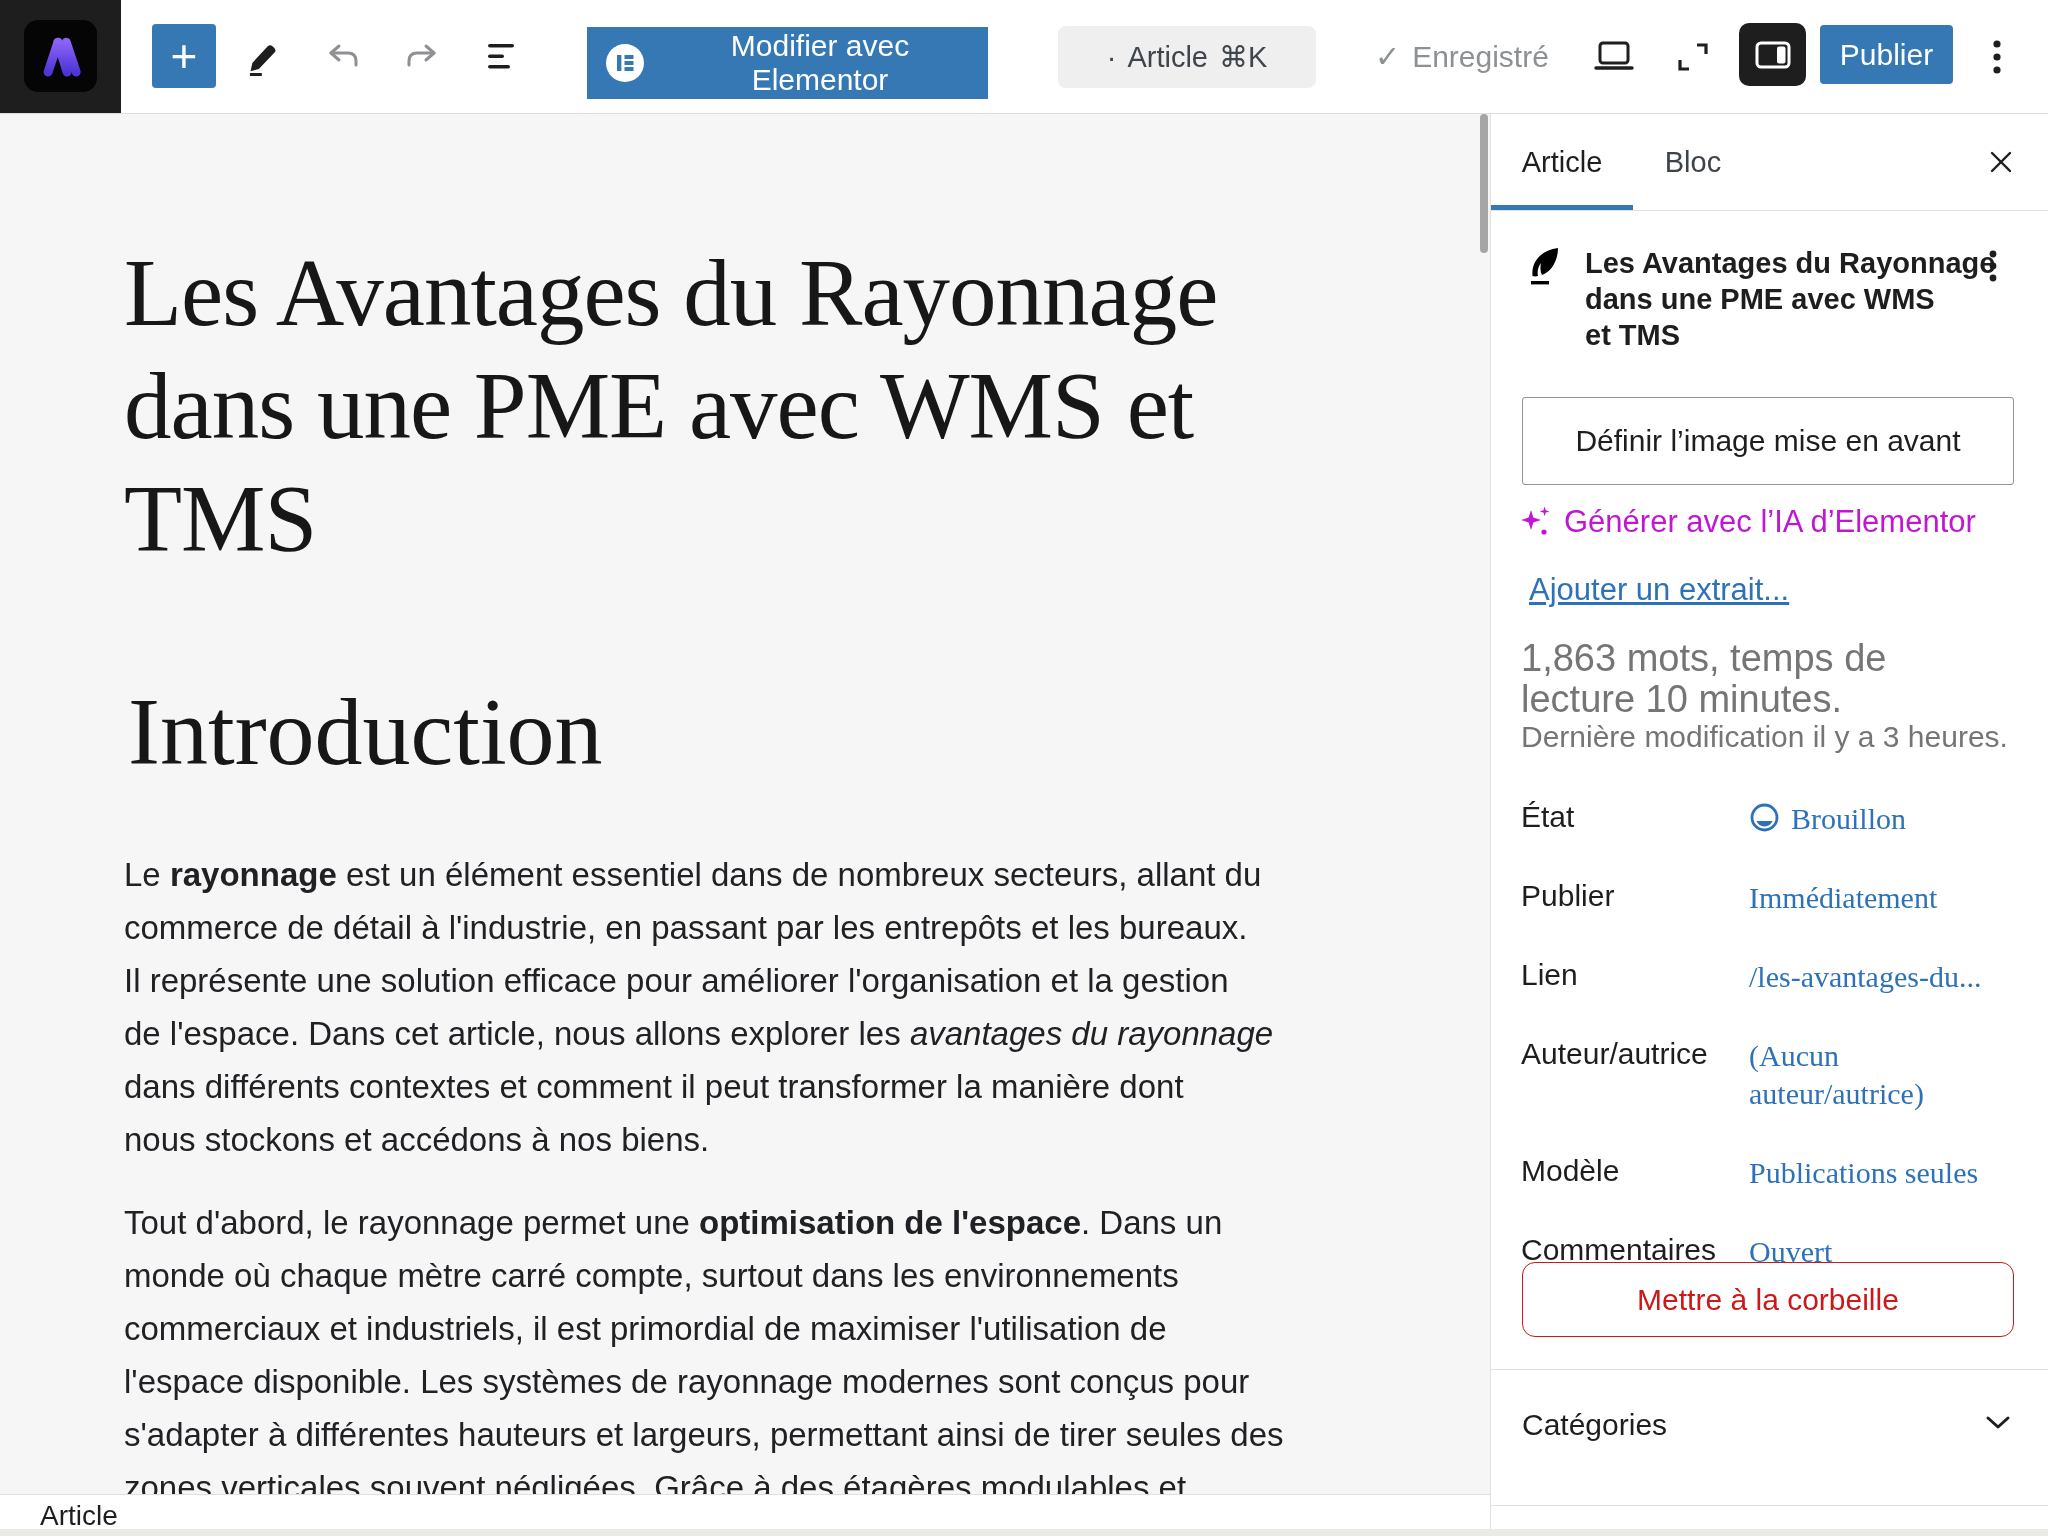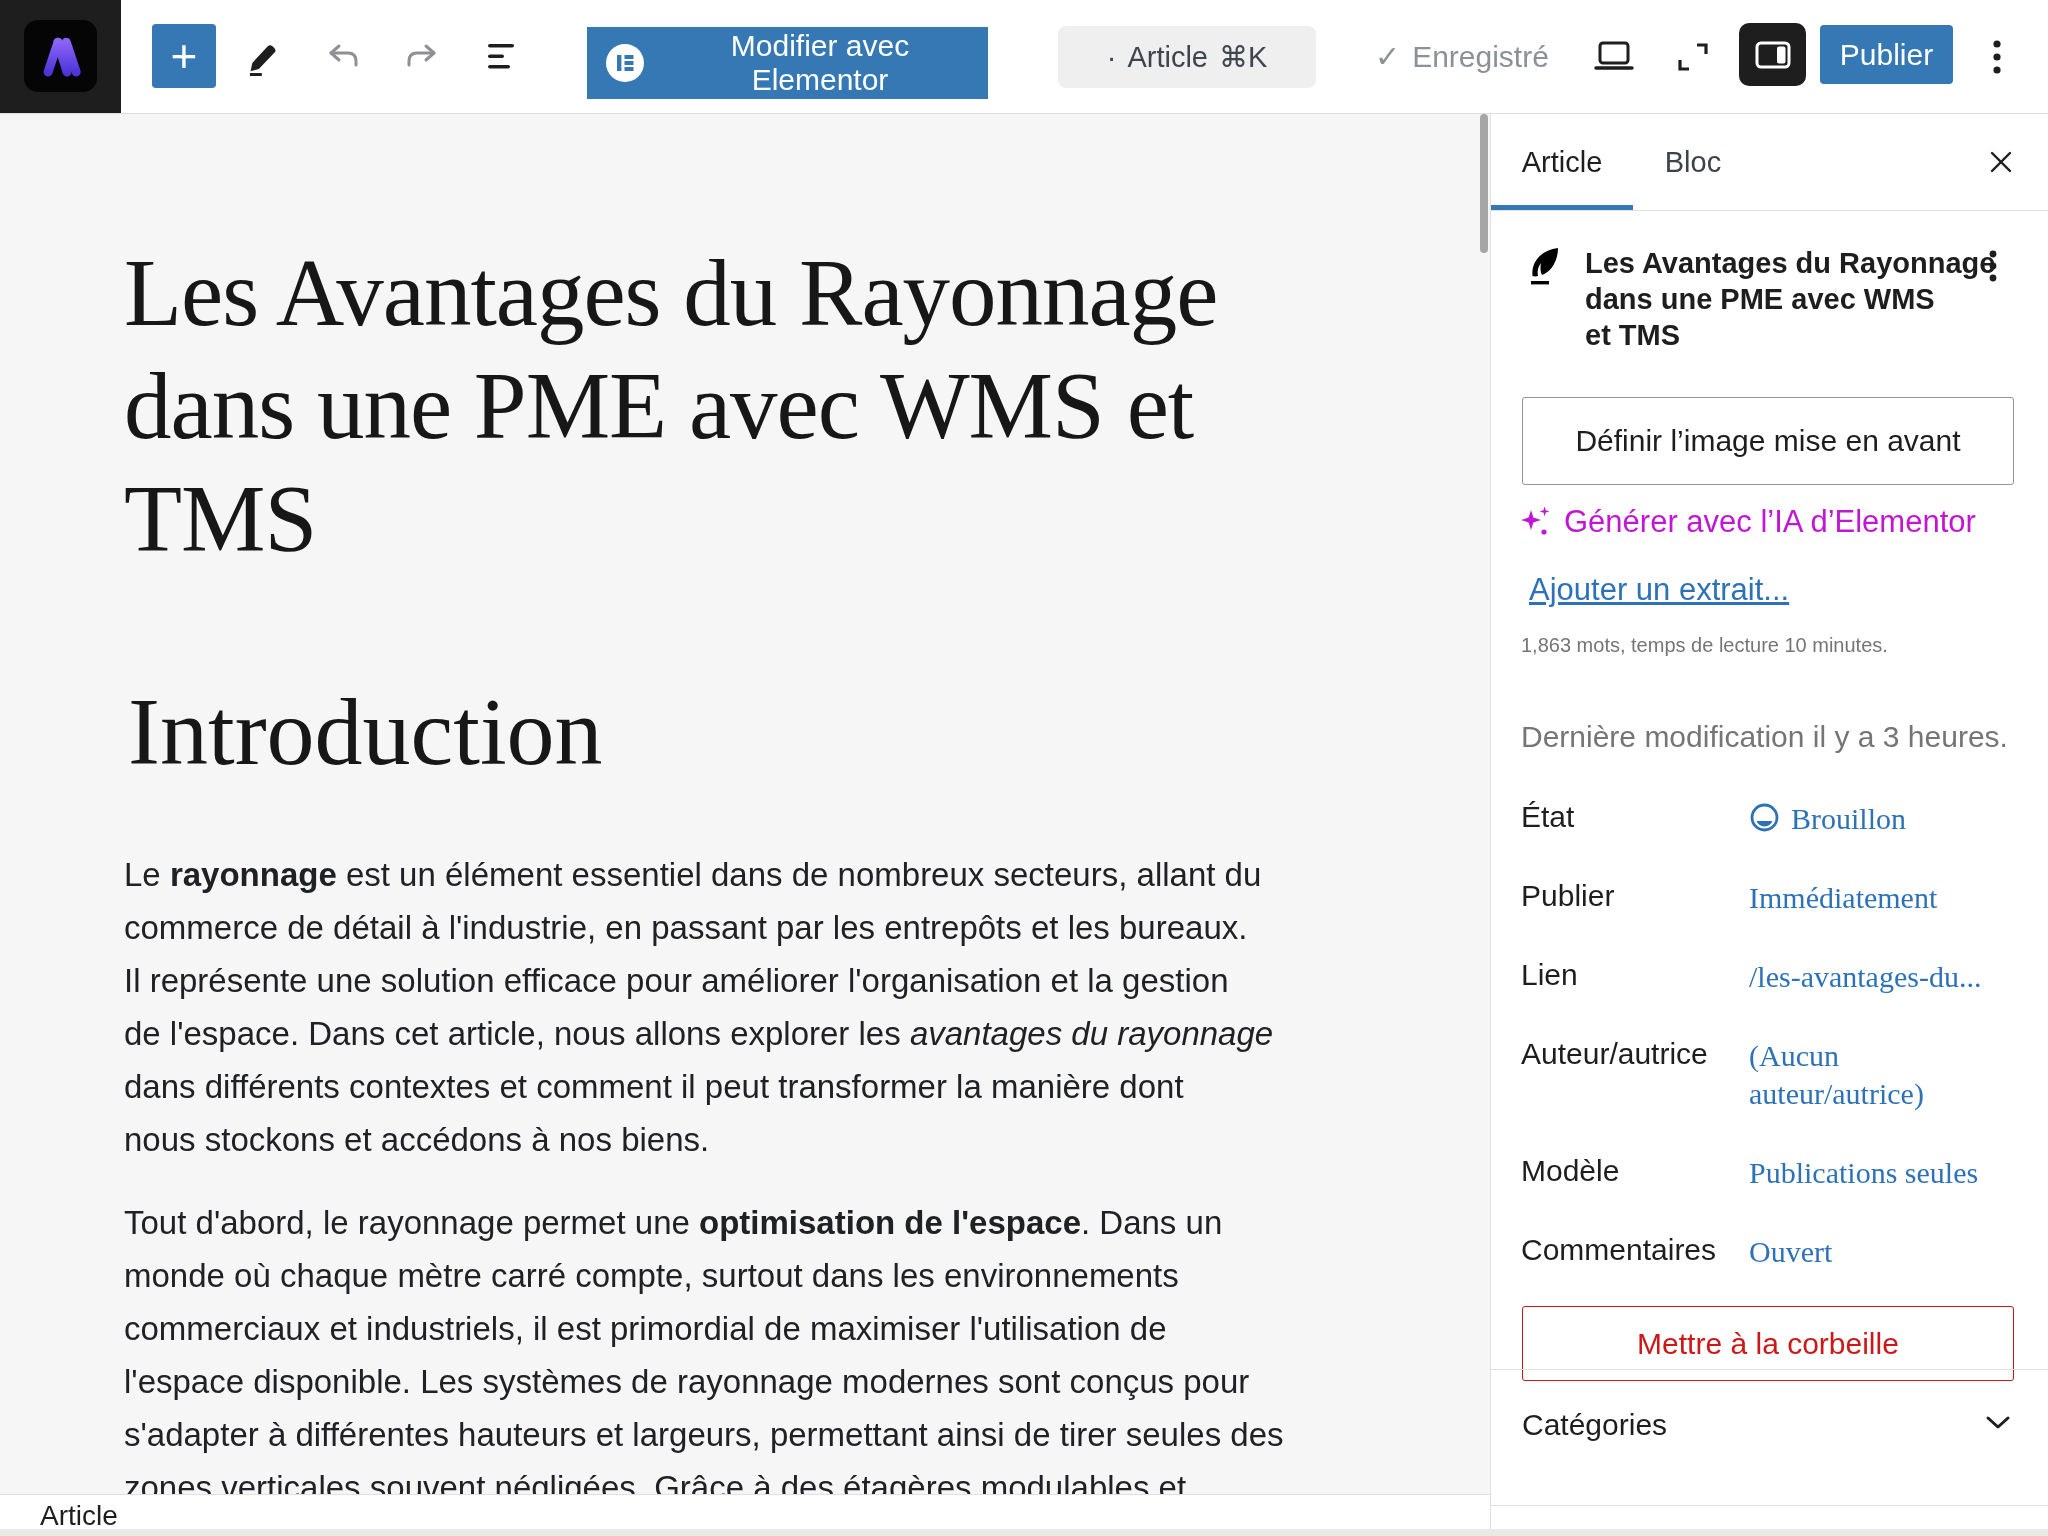--- a/index.html
+++ b/index.html
@@ -48,31 +48,31 @@
   .close-x{position:absolute;left:498px;top:36px;width:24px;height:24px;cursor:pointer;}
 
   .postcard-icon{position:absolute;left:36px;top:132px;width:34px;height:40px;}
   .postcard-title{position:absolute;left:94px;top:131px;font-size:29px;line-height:36px;font-weight:700;color:#1e1e1e;}
   .postcard-kebab{position:absolute;left:497px;top:134px;width:10px;height:40px;cursor:pointer;}
 
   .feat-btn{position:absolute;left:31px;top:283px;width:492px;height:88px;background:#fff;border:1px solid #949494;border-radius:3px;
             font-size:30px;color:#1e1e1e;cursor:pointer;font-family:"Liberation Sans",sans-serif;}
   .ai-link{position:absolute;left:29px;top:390px;display:flex;align-items:center;gap:12px;color:var(--magenta);font-size:31px;cursor:pointer;}
   .excerpt-link{position:absolute;left:30px;top:458px;font-size:31px;color:var(--link);text-decoration:underline;cursor:pointer;margin-left:8px;}
-  .wordcount{position:absolute;left:30px;top:502px;width:470px;font-size:20px;line-height:59px;color:#757575;}
+  .wordcount{position:absolute;left:30px;top:524px;width:470px;font-size:38px;line-height:41px;color:#757575;}
   .lastmod{position:absolute;left:30px;top:606px;font-size:30px;color:#757575;white-space:nowrap;}
 
   .meta{position:absolute;left:30px;top:686px;width:496px;}
   .meta-row{display:flex;margin-bottom:41px;}
   .meta-label{width:228px;font-size:30px;color:#1e1e1e;flex:none;}
   .meta-value{font-size:30px;color:var(--link);display:flex;gap:11px;align-items:flex-start;width:268px;line-height:38px;cursor:pointer;font-family:Liberation Serif, serif;}
   .meta-value .stateic{margin-top:2px;flex:none;}
 
-  .trash-btn{position:absolute;left:31px;top:1148px;width:492px;height:75px;background:#fff;border:1.5px solid var(--red);border-radius:3px;
-             color:var(--red);font-size:30px;cursor:pointer;font-family:"Liberation Sans",sans-serif;margin-top:44px;}
+  .trash-btn{position:absolute;left:31px;top:1148px;width:492px;height:75px;background:#fff;border:1.5px solid var(--red);border-radius:13px;
+             color:var(--red);font-size:30px;cursor:pointer;font-family:"Liberation Sans",sans-serif;}
   .divider{position:absolute;left:0;width:558px;height:1px;background:#e0e0e0;}
   .cat-label{position:absolute;left:31px;top:1294px;font-size:30px;font-weight:500;color:#1e1e1e;cursor:pointer;}
   .cat-chevron{position:absolute;left:494px;top:1300px;width:26px;height:18px;cursor:pointer;}
 
   
   .bottom-bar{position:absolute;left:0;top:1494px;width:1490px;height:42px;background:#ffffff;border-top:1px solid #e0e0e0;
               display:flex;align-items:center;padding-left:40px;box-sizing:border-box;font-size:28px;color:#1e1e1e;}
   .bottom-strip{position:absolute;left:0;top:1529px;width:2048px;height:7px;background:#e8eae3;}
 </style>
 </head>

